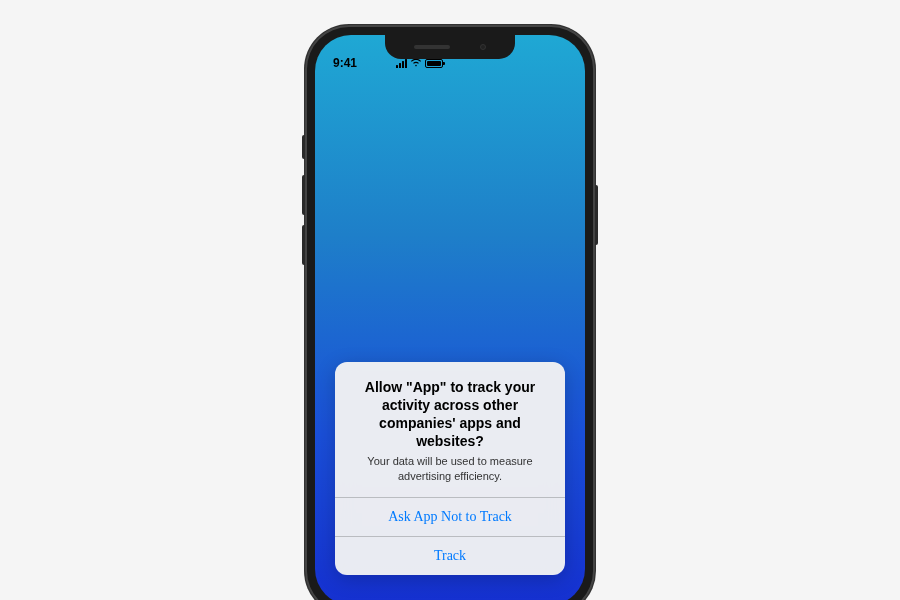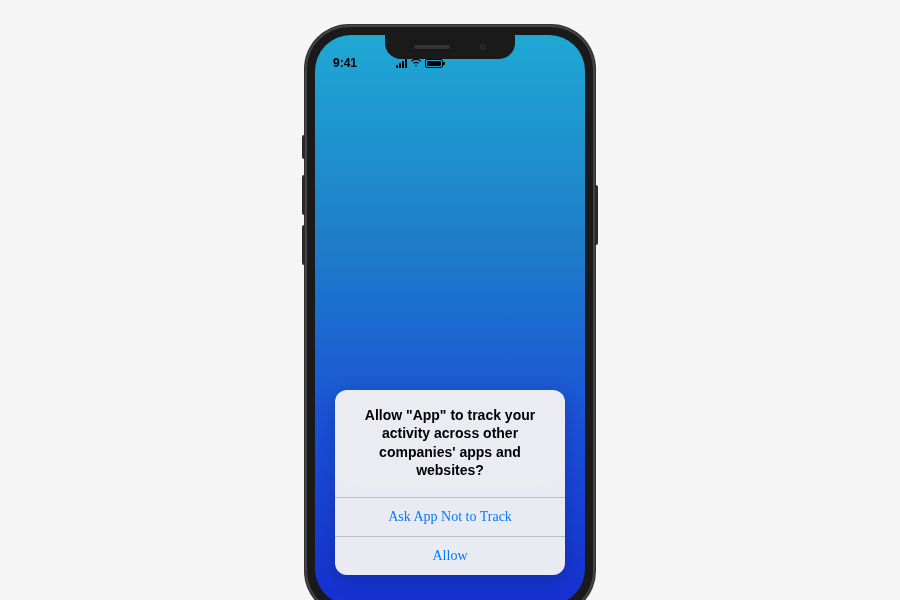--- a/index.html
+++ b/index.html
@@ -239,18 +239,19 @@
         </div>
         <div class="battery-icon">
           <div class="battery-fill"></div>
         </div>
       </div>
     </div>
 
     <div class="alert-dialog">
       <div class="alert-content">
         <div class="alert-title">Allow "App" to track your activity across other companies' apps and websites?</div>
+        <div class="alert-message">Your data will be used to measure advertising efficiency.</div>
       </div>
       <button class="alert-button">Ask App Not to Track</button>
-      <button class="alert-button">Allow</button>
+      <button class="alert-button">Track</button>
     </div>
   </div>
 </div>
 
 </body></html>

